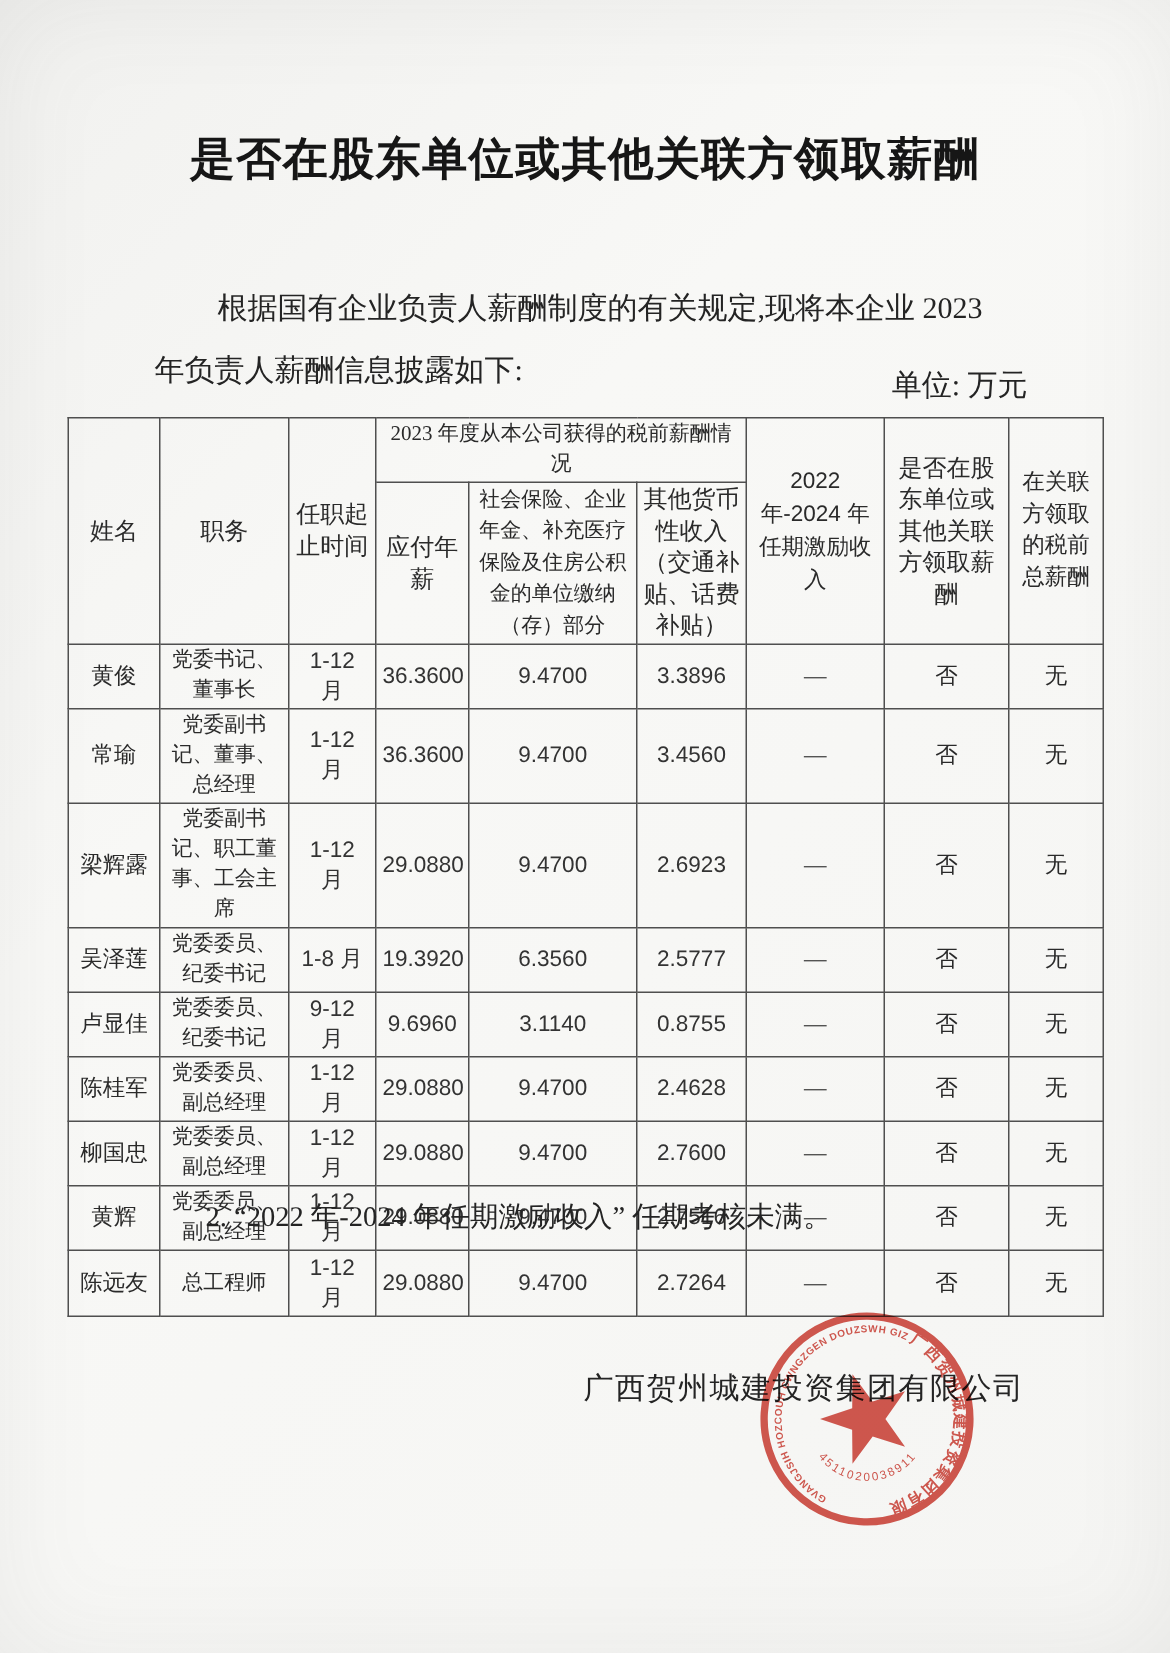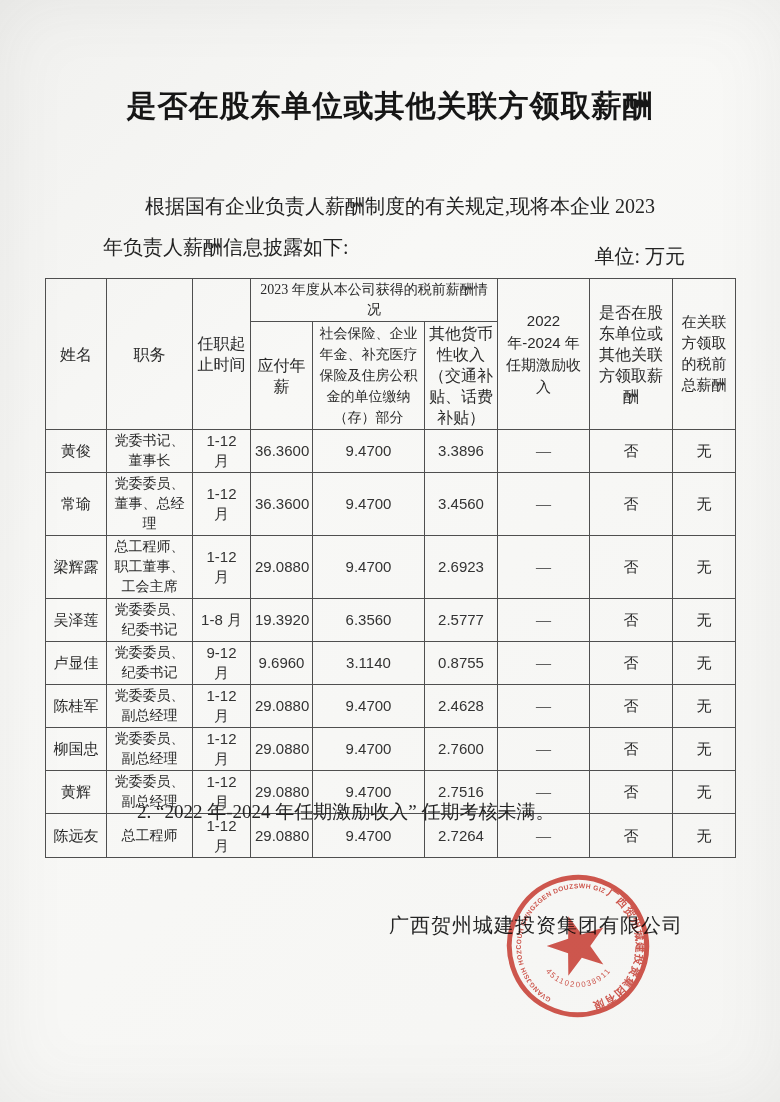--- a/index.html
+++ b/index.html
@@ -154,32 +154,32 @@
           <td class="num">1-12 月</td>
           <td class="num">36.3600</td>
           <td class="num">9.4700</td>
           <td class="num">3.3896</td>
           <td>—</td>
           <td>否</td>
           <td>无</td>
         </tr>
         <tr style="height: 42px;">
           <td>常瑜</td>
-          <td class="c-left">党委委员、董事、总经理</td>
+          <td class="c-left">党委副书记、董事、总经理</td>
           <td class="num">1-12 月</td>
           <td class="num">36.3600</td>
           <td class="num">9.4700</td>
           <td class="num">3.4560</td>
           <td>—</td>
           <td>否</td>
           <td>无</td>
         </tr>
         <tr style="height: 52px;">
           <td>梁辉露</td>
-          <td class="c-left">总工程师、职工董事、工会主席</td>
+          <td class="c-left">党委副书记、职工董事、工会主席</td>
           <td class="num">1-12 月</td>
           <td class="num">29.0880</td>
           <td class="num">9.4700</td>
           <td class="num">2.6923</td>
           <td>—</td>
           <td>否</td>
           <td>无</td>
         </tr>
         <tr style="height: 41px;">
           <td>吴泽莲</td>

